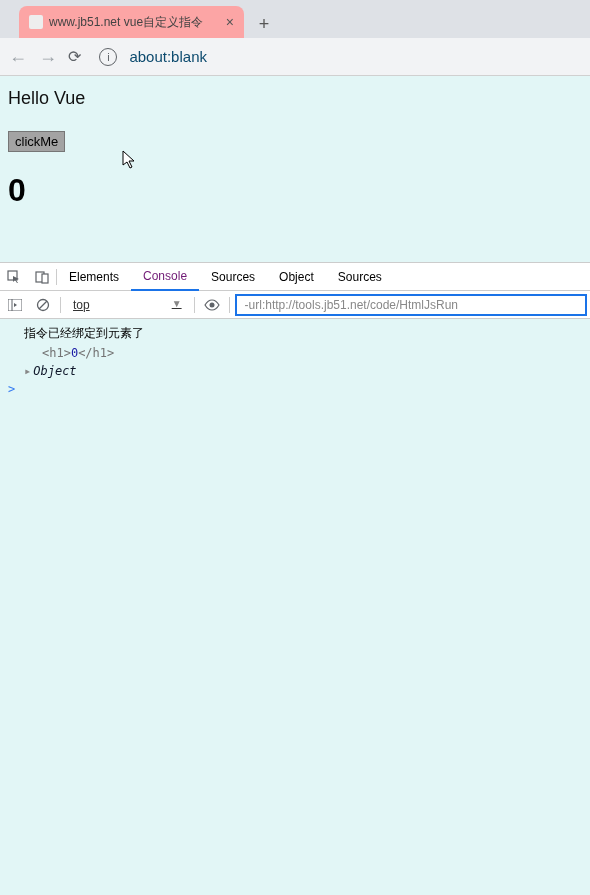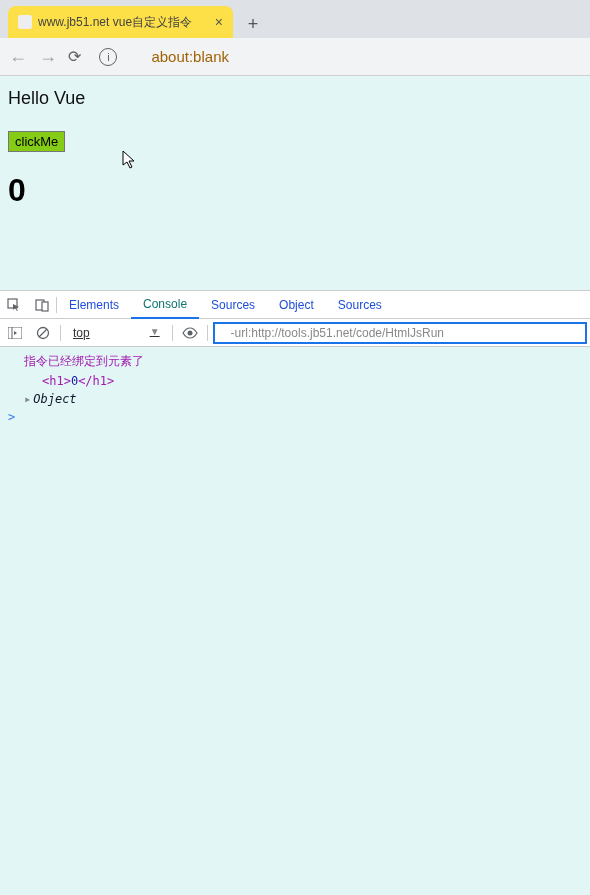--- a/index.html
+++ b/index.html
@@ -11,23 +11,23 @@
       overflow: hidden;
       position: relative;
     }
     .chrome-top {
       background: #dee1e6;
       height: 38px;
       display: flex;
       align-items: flex-end;
     }
     .tab {
-      background: #fde047;
+      background: #fca5a5;
       height: 32px;
-      margin-left: 8px;
+      margin-left: 19px;
       border-radius: 8px 8px 0 0;
       display: flex;
       align-items: center;
       padding: 0 10px;
       font-size: 12px;
       color: #444;
       width: 225px;
       gap: 6px;
       justify-content: center;
     }
@@ -72,35 +72,35 @@
     .addr-info {
       width: 18px; height: 18px;
       border: 1.5px solid #5f6368;
       border-radius: 50%;
       display: flex; align-items: center; justify-content: center;
       font-size: 11px; color: #5f6368;
       margin-left: 8px;
     }
     .addr-url {
       font-size: 15px;
-      color: #a16207;
-      margin-left: 24px;
+      color: #0c4a6e;
+      margin-left: 2px;
     }
     .content {
       background: #e2f6f6;
       padding: 12px 8px;
-      height: 214px;
+      height: 186px;
     }
     .heading {
       font-size: 18px;
       color: #111;
       margin-bottom: 22px;
     }
     .btn {
-      background: #84cc16;
+      background: #a3a3a3;
       border: 1px solid #767676;
       font-size: 13px;
       padding: 2px 6px;
       cursor: pointer;
     }
     .counter {
       font-size: 32px;
       font-weight: bold;
       margin-top: 20px;
     }
@@ -121,24 +121,24 @@
       width: 28px; height: 28px;
       display: flex; align-items: center; justify-content: center;
       color: #5f6368;
       cursor: pointer;
     }
     .dt-tab {
       padding: 0 12px;
       height: 28px;
       display: flex; align-items: center;
       cursor: pointer;
-      color: #1d4ed8;
+      color: #000000;
     }
     .dt-tab.active {
-      color: #0f766e;
+      color: #701a75;
       border-bottom: 2px solid #1a73e8;
     }
     .dt-console-bar {
       display: flex;
       align-items: center;
       height: 28px;
       border-bottom: 1px solid #ccc;
       font-size: 12px;
       gap: 6px;
       padding: 0 4px;
@@ -149,49 +149,49 @@
       color: #5f6368;
       cursor: pointer;
     }
     .dt-cb-sep {
       width: 1px; height: 16px; background: #ccc;
     }
     .dt-context {
       display: flex; align-items: flex-start;
       padding: 0 6px;
       color: #333;
-      gap: 60px;
+      gap: 82px;
       text-decoration: underline;
     }
     .dt-context .chev { color: #888; font-size: 10px; }
     .dt-filter {
       flex: 1;
       border: 1px solid #1a73e8;
       outline: 1px solid #1a73e8;
       height: 20px;
-      padding: 0 16px;
+      padding: 0 8px;
       font-size: 12px;
       color: #888;
       background: #fff;
     }
     .dt-console {
       font-family: Consolas, monospace;
       font-size: 12px;
       padding: 4px 0;
       background: #e2f6f6;
       height: 605px;
     }
     .dt-row {
       padding: 2px 8px 2px 24px;
     }
-    .dt-row .msg1 { color: #a21caf; }
+    .dt-row .msg1 { color: #000000; }
     .dt-row-html {
       padding: 2px 8px 2px 42px;
     }
-    .dt-row-html .tag { color: #a21caf; }
+    .dt-row-html .tag { color: #737373; }
     .dt-row-html .txt { color: #1a1aa6; }
     .dt-row-obj {
       padding: 2px 8px 2px 24px;
       color: #000;
     }
     .dt-row-obj .arrow { color: #888; margin-right: 2px; }
     .dt-row-obj .kw { font-style: italic; color: #0f172a; }
     .dt-prompt {
       padding: 2px 8px;
       color: #367cf1;

